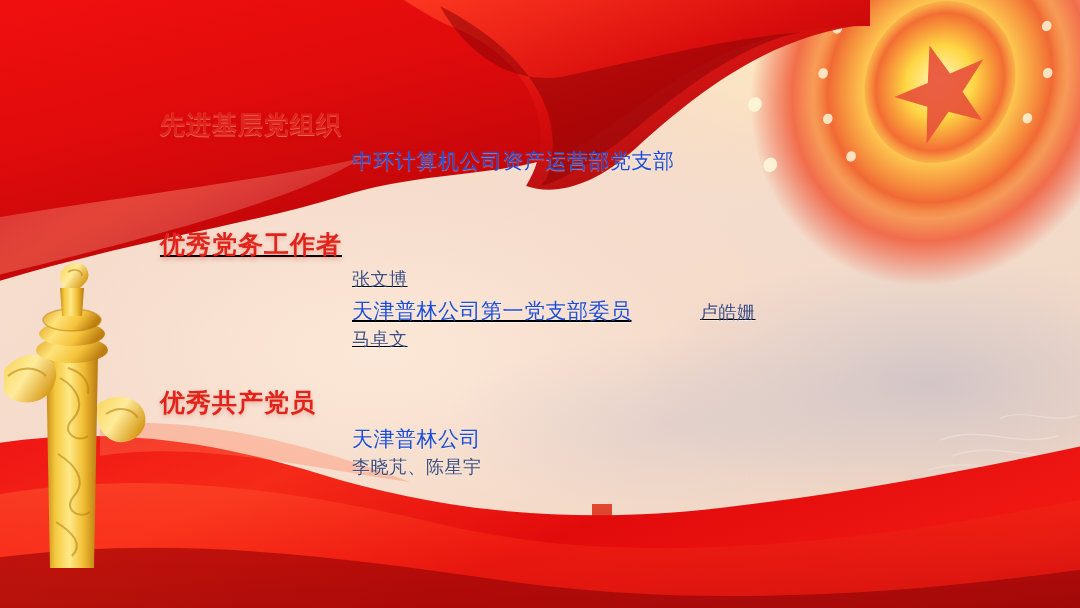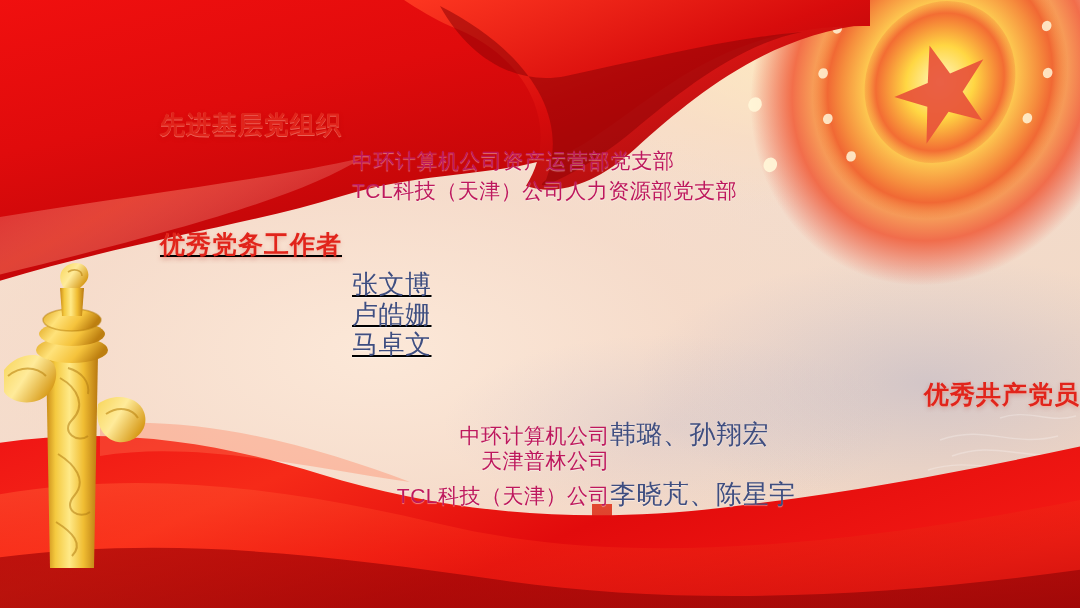--- a/index.html
+++ b/index.html
@@ -61,21 +61,21 @@
   
   .content {
     position: absolute;
     left: 0; top: 0;
     width: 1056px;
     height: 608px;
   }
   .section { position: absolute; left: 0; width: 1080px; }
   .sec-1 { top: 108px; }
   .sec-2 { top: 228px; text-decoration: underline; }
-  .sec-3 { top: 378px; text-align: right; }
+  .sec-3 { top: 386px; }
 
   .sec-heading {
     margin: 0 0 6px 160px;
     font-size: 25px;
     font-weight: 700;
     letter-spacing: 1px;
     color: #e1241b;
     text-shadow:
       0 1px 0 rgba(255,170,150,0.55),
       0 2px 5px rgba(160,20,10,0.22);
@@ -85,26 +85,26 @@
   .rows { margin-left: 352px; }
 
   .row {
     display: flex;
     align-items: baseline;
     height: 30px;
     white-space: nowrap;
   }
   .row-org {
     font-size: 21px;
-    color: #be185d;
+    color: #1d4ed8;
     letter-spacing: .5px;
     text-shadow: 0 1px 1px rgba(255,255,255,0.45);
   }
   .row-person {
-    font-size: 26px;
+    font-size: 18px;
     color: #3f4e80;
     letter-spacing: .5px;
     text-shadow: 0 1px 1px rgba(255,255,255,0.45);
   }
   
   .sec-2 .row-org { width: 348px; }
   .sec-3 .row-org { width: 258px; }
 </style>
 </head>
 <body>
@@ -332,52 +332,45 @@
   </svg>
 
   <div class="content">
 
     <div class="section sec-1">
       <h2 class="sec-heading">先进基层党组织</h2>
       <div class="rows">
         <div class="row">
           <span class="row-org">中环计算机公司资产运营部党支部</span>
         </div>
-        <div class="row">
-          <span class="row-org">TCL科技（天津）公司人力资源部党支部</span>
-        </div>
       </div>
     </div>
 
     <div class="section sec-2">
       <h2 class="sec-heading">优秀党务工作者</h2>
       <div class="rows">
         <div class="row">
           <span class="row-person">张文博</span>
         </div>
         <div class="row">
+          <span class="row-org">天津普林公司第一党支部委员</span>
           <span class="row-person">卢皓姗</span>
         </div>
         <div class="row">
           <span class="row-person">马卓文</span>
         </div>
       </div>
     </div>
 
     <div class="section sec-3">
       <h2 class="sec-heading">优秀共产党员</h2>
       <div class="rows">
         <div class="row">
-          <span class="row-org">中环计算机公司</span>
-          <span class="row-person">韩璐、孙翔宏</span>
-        </div>
-        <div class="row">
           <span class="row-org">天津普林公司</span>
         </div>
         <div class="row">
-          <span class="row-org">TCL科技（天津）公司</span>
           <span class="row-person">李晓芃、陈星宇</span>
         </div>
       </div>
     </div>
 
   </div>
 </div>
 
 </body></html>

